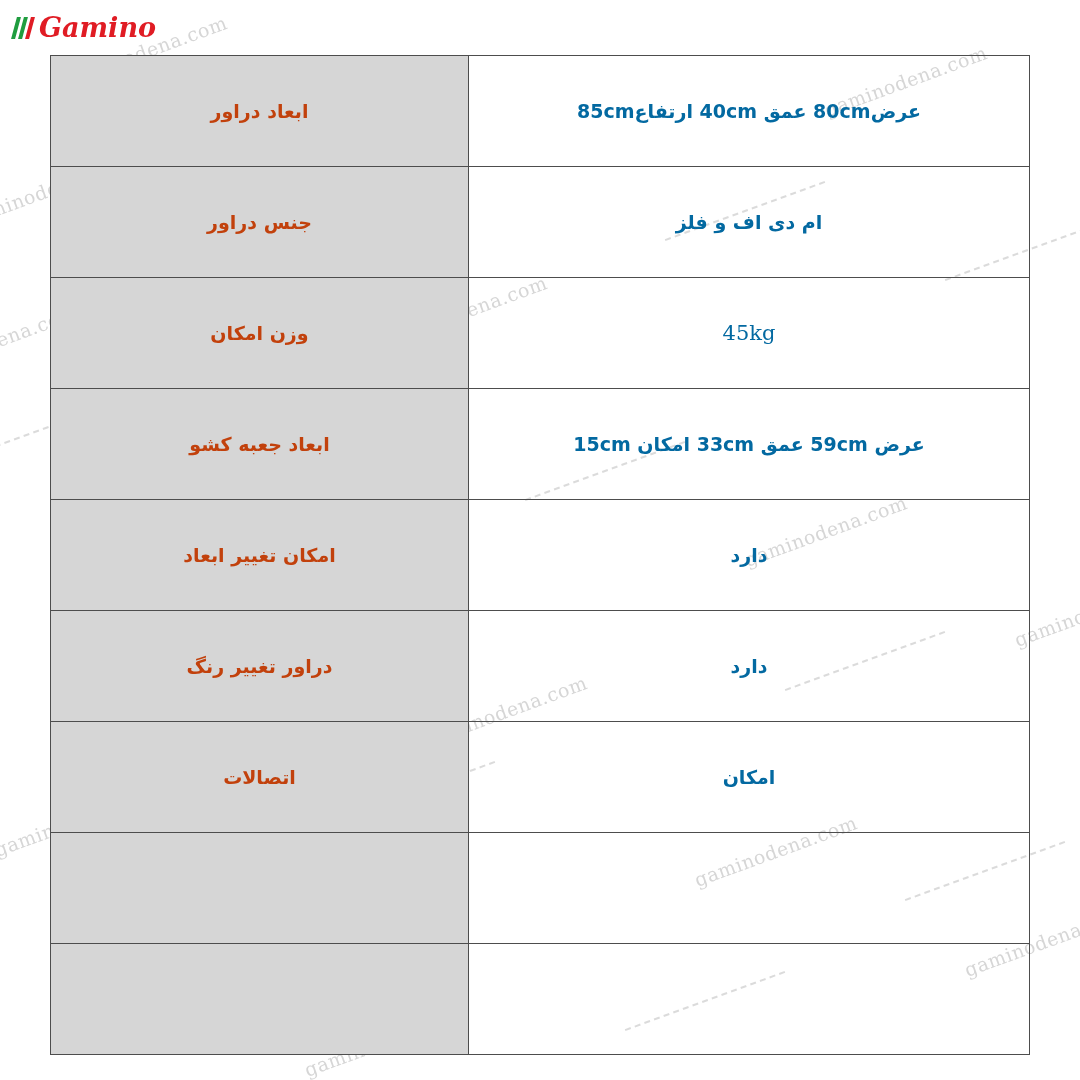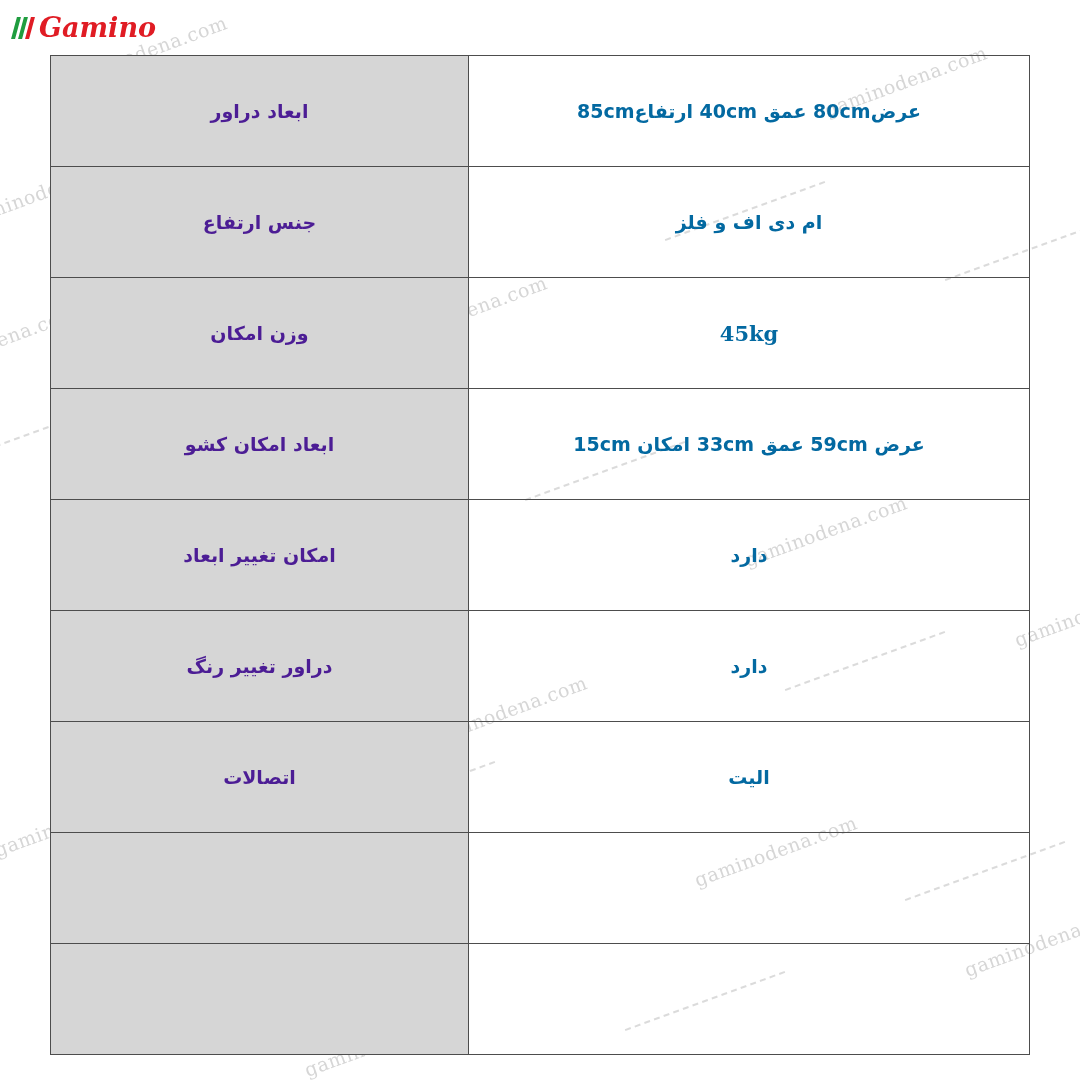--- a/index.html
+++ b/index.html
@@ -104,31 +104,31 @@
     height: 98px;
     vertical-align: middle;
     padding: 6px 26px;
   }
   td.label {
     width: 365px;
     background: #d6d6d6;
     text-align: center;
     font-weight: bold;
     font-size: 19px;
-    color: #4c1d95;
+    color: #c2410c;
   }
   td.value {
     background: transparent;
     text-align: center;
     font-size: 19px;
     font-weight: bold;
     color: #0369a1;
   }
   td.value.plain {
-    font-weight: bold;
+    font-weight: normal;
     font-family: "DejaVu Serif", "Liberation Serif", serif;
     font-size: 21px;
     margin-left: 20px;
   }
   td.value.mixed {
     font-weight: bold;
   }
   .empty-row td { height: 112px; }
 </style>
 </head>
@@ -176,40 +176,40 @@
 
 <div class="spec-wrap">
   <table class="spec">
     <tbody>
       <tr>
         <td class="value mixed">عرض80cm عمق 40cm ارتفاع85cm</td>
         <td class="label">ابعاد دراور</td>
       </tr>
       <tr>
         <td class="value">ام دی اف و فلز</td>
-        <td class="label">جنس ارتفاع</td>
+        <td class="label">جنس دراور</td>
       </tr>
       <tr>
         <td class="value plain">45kg</td>
         <td class="label">وزن امکان</td>
       </tr>
       <tr>
         <td class="value mixed">عرض 59cm عمق 33cm امکان 15cm</td>
-        <td class="label">ابعاد امکان کشو</td>
+        <td class="label">ابعاد جعبه کشو</td>
       </tr>
       <tr>
         <td class="value">دارد</td>
         <td class="label">امکان تغییر ابعاد</td>
       </tr>
       <tr>
         <td class="value">دارد</td>
         <td class="label">دراور تغییر رنگ</td>
       </tr>
       <tr>
-        <td class="value">الیت</td>
+        <td class="value">امکان</td>
         <td class="label">اتصالات</td>
       </tr>
       <tr class="empty-row">
         <td class="value"></td>
         <td class="label"></td>
       </tr>
       <tr class="empty-row">
         <td class="value"></td>
         <td class="label"></td>
       </tr>

